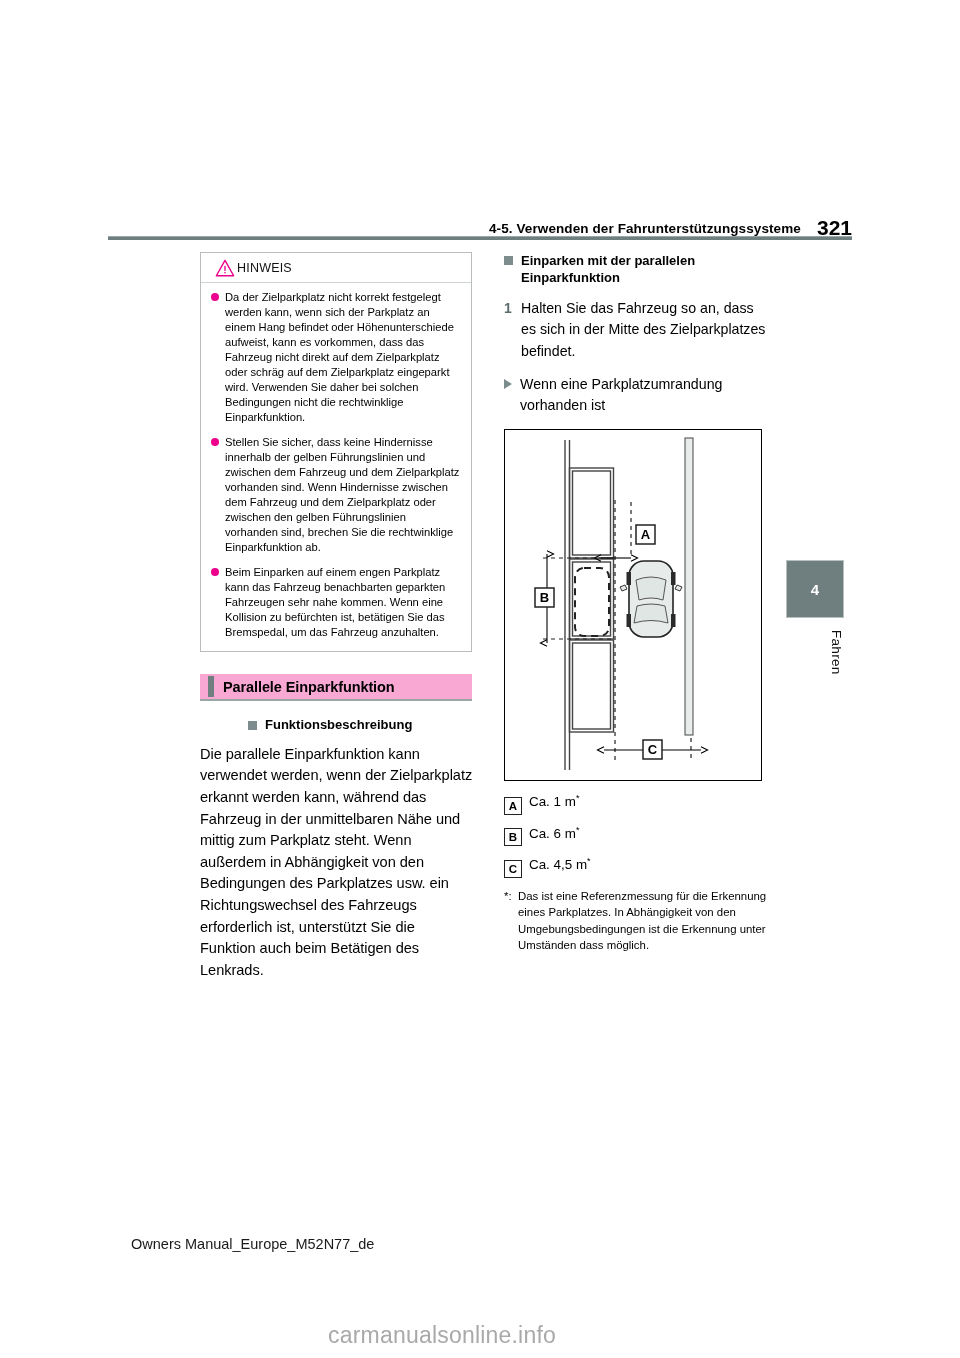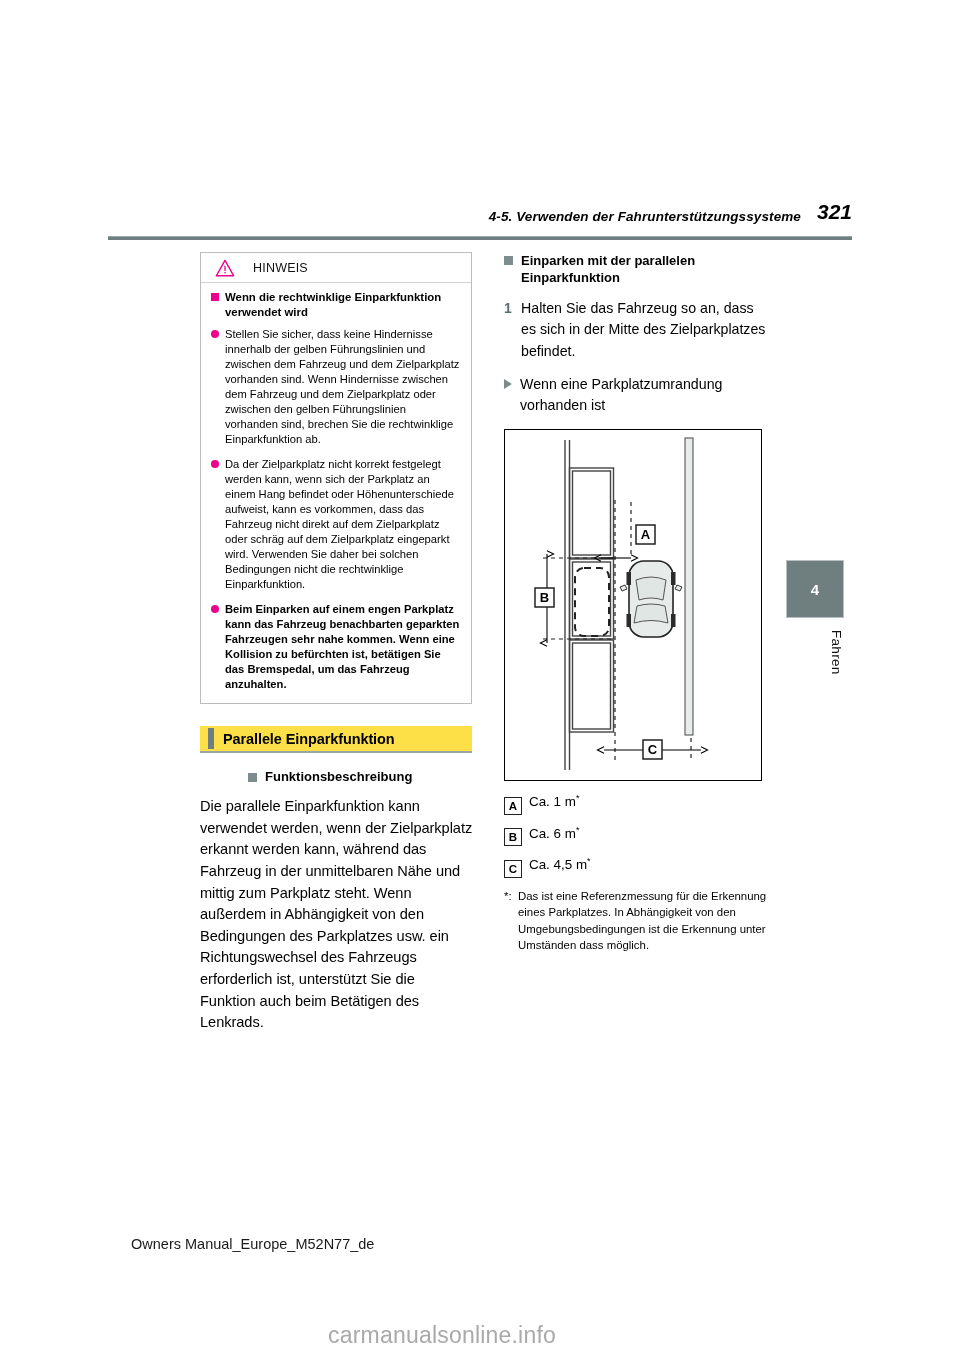--- a/index.html
+++ b/index.html
@@ -21,27 +21,26 @@
     left: 0; top: 0;
     width: 960px;
     height: 1358px;
     background: #fff;
   }
 
   
   .header {
     position: absolute;
     left: 108px;
-    top: 192px;
+    top: 212px;
     width: 744px;
     height: 32px;
     display: flex;
-    align-items: flex-end;
+    align-items: center;
     justify-content: flex-end;
-    font-style: italic;
   }
   .header-title {
     font-size: 13.5px;
     font-weight: bold;
     letter-spacing: 0.1px;
     color: #000;
   }
   .header-page-no {
     font-size: 21px;
     font-weight: bold;
@@ -75,21 +74,21 @@
   
   .notice-box {
     border: 1px solid #b9bdbe;
     background: #fff;
     width: 272px;
     box-sizing: border-box;
   }
   .notice-head {
     display: flex;
     align-items: center;
-    gap: 18px;
+    gap: 2px;
     padding: 6px 10px 5px 14px;
     border-bottom: 1px solid #cfd3d4;
   }
   .warn-tri {
     width: 20px;
     height: 18px;
     flex: 0 0 auto;
     display: block;
   }
   .notice-head-label {
@@ -116,37 +115,37 @@
     margin-top: 3px;
     margin-right: 6px;
   }
   .notice-item {
     display: flex;
     align-items: flex-start;
     font-size: 11.2px;
     line-height: 1.34;
     margin-bottom: 10px;
   }
-  .notice-item:last-child { margin-bottom: 2px; font-weight: bold; }
+  .notice-item:last-child { margin-bottom: 2px; }
   .dot-bullet {
     width: 8px;
     height: 8px;
     border-radius: 50%;
     background: #ec008c;
     flex: 0 0 auto;
     margin-top: 3px;
     margin-right: 6px;
   }
 
   
   .section-band {
     margin-top: 22px;
     width: 272px;
     height: 27px;
-    background: #fde047;
+    background: #f9a8d4;
     display: flex;
     align-items: center;
     border-bottom: 2px solid #9aa5a6;
     box-sizing: border-box;
   }
   .section-band-mark {
     width: 6px;
     height: 21px;
     background: #6f7f80;
     margin-left: 8px;
@@ -352,31 +351,27 @@
     <div class="notice-box">
       <div class="notice-head">
         <svg class="warn-tri" viewBox="0 0 22 20">
           <path d="M11 1.6 L20.6 18.6 L1.4 18.6 Z" fill="none" stroke="#ec008c" stroke-width="1.6" stroke-linejoin="round"></path>
           <rect x="10.25" y="7.6" width="1.5" height="5.6" fill="#ec008c"></rect>
           <rect x="10.25" y="14.4" width="1.5" height="1.6" fill="#ec008c"></rect>
         </svg>
         <span class="notice-head-label">HINWEIS</span>
       </div>
       <div class="notice-body">
-        <div class="notice-sub">
-          <span class="sq-bullet"></span>
-          <span>Wenn die rechtwinklige Einparkfunktion verwendet wird</span>
+        <div class="notice-item">
+          <span class="dot-bullet"></span>
+          <span>Da der Zielparkplatz nicht korrekt festgelegt werden kann, wenn sich der Parkplatz an einem Hang befindet oder Höhenunterschiede aufweist, kann es vorkommen, dass das Fahrzeug nicht direkt auf dem Zielparkplatz oder schräg auf dem Zielparkplatz eingeparkt wird. Verwenden Sie daher bei solchen Bedingungen nicht die rechtwinklige Einparkfunktion.</span>
         </div>
         <div class="notice-item">
           <span class="dot-bullet"></span>
           <span>Stellen Sie sicher, dass keine Hindernisse innerhalb der gelben Führungslinien und zwischen dem Fahrzeug und dem Zielparkplatz vorhanden sind. Wenn Hindernisse zwischen dem Fahrzeug und dem Zielparkplatz oder zwischen den gelben Führungslinien vorhanden sind, brechen Sie die rechtwinklige Einparkfunktion ab.</span>
-        </div>
-        <div class="notice-item">
-          <span class="dot-bullet"></span>
-          <span>Da der Zielparkplatz nicht korrekt festgelegt werden kann, wenn sich der Parkplatz an einem Hang befindet oder Höhenunterschiede aufweist, kann es vorkommen, dass das Fahrzeug nicht direkt auf dem Zielparkplatz oder schräg auf dem Zielparkplatz eingeparkt wird. Verwenden Sie daher bei solchen Bedingungen nicht die rechtwinklige Einparkfunktion.</span>
         </div>
         <div class="notice-item">
           <span class="dot-bullet"></span>
           <span>Beim Einparken auf einem engen Parkplatz kann das Fahrzeug benachbarten geparkten Fahrzeugen sehr nahe kommen. Wenn eine Kollision zu befürchten ist, betätigen Sie das Bremspedal, um das Fahrzeug anzuhalten.</span>
         </div>
       </div>
     </div>
 
     <div class="section-band">
       <span class="section-band-mark"></span>

